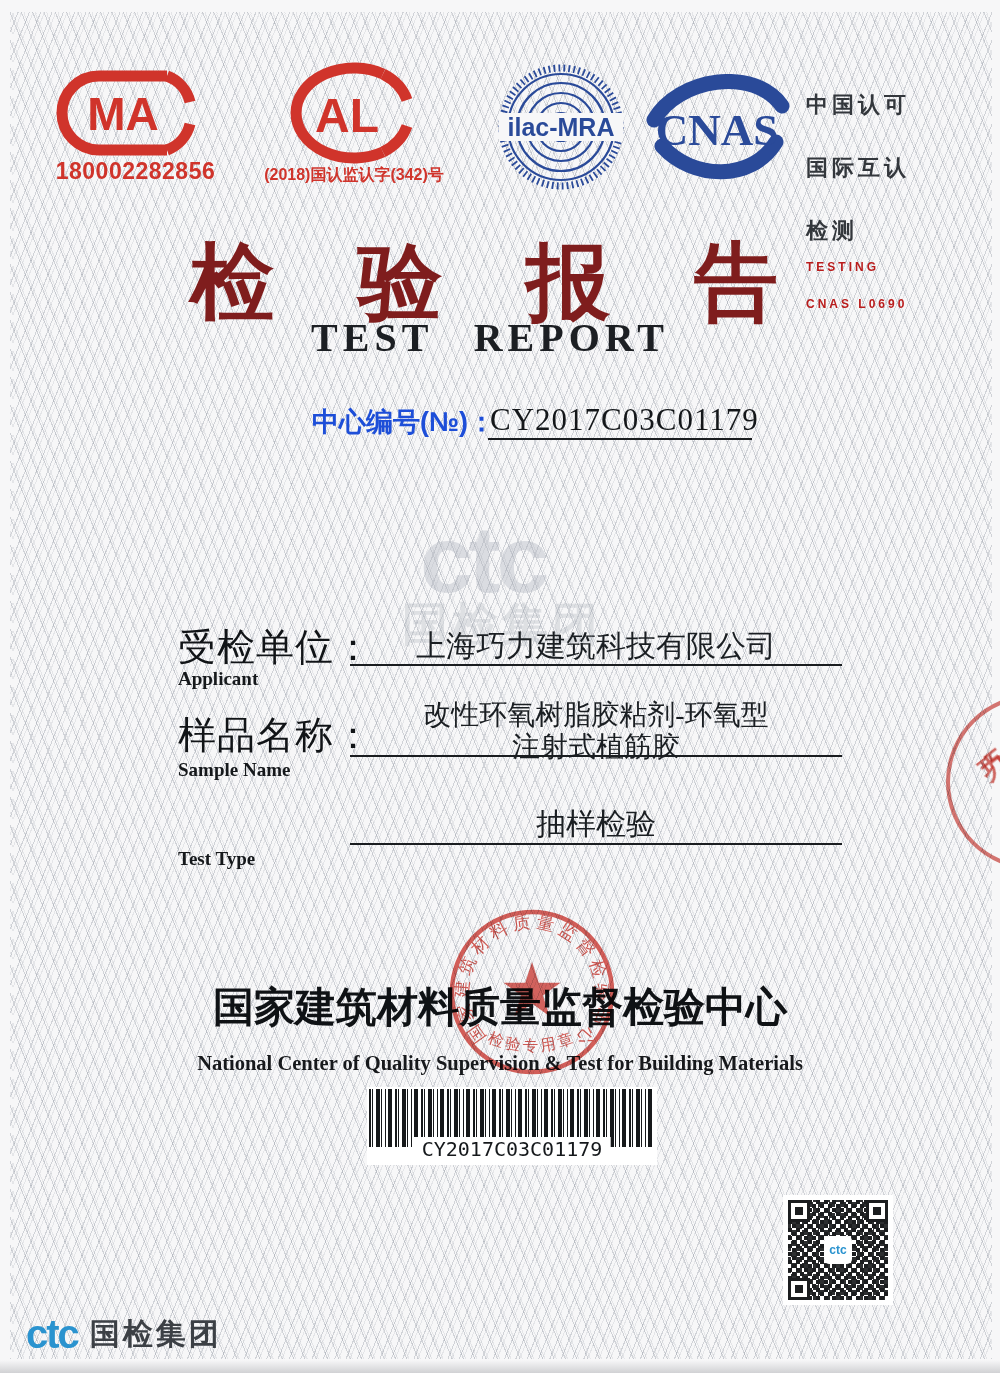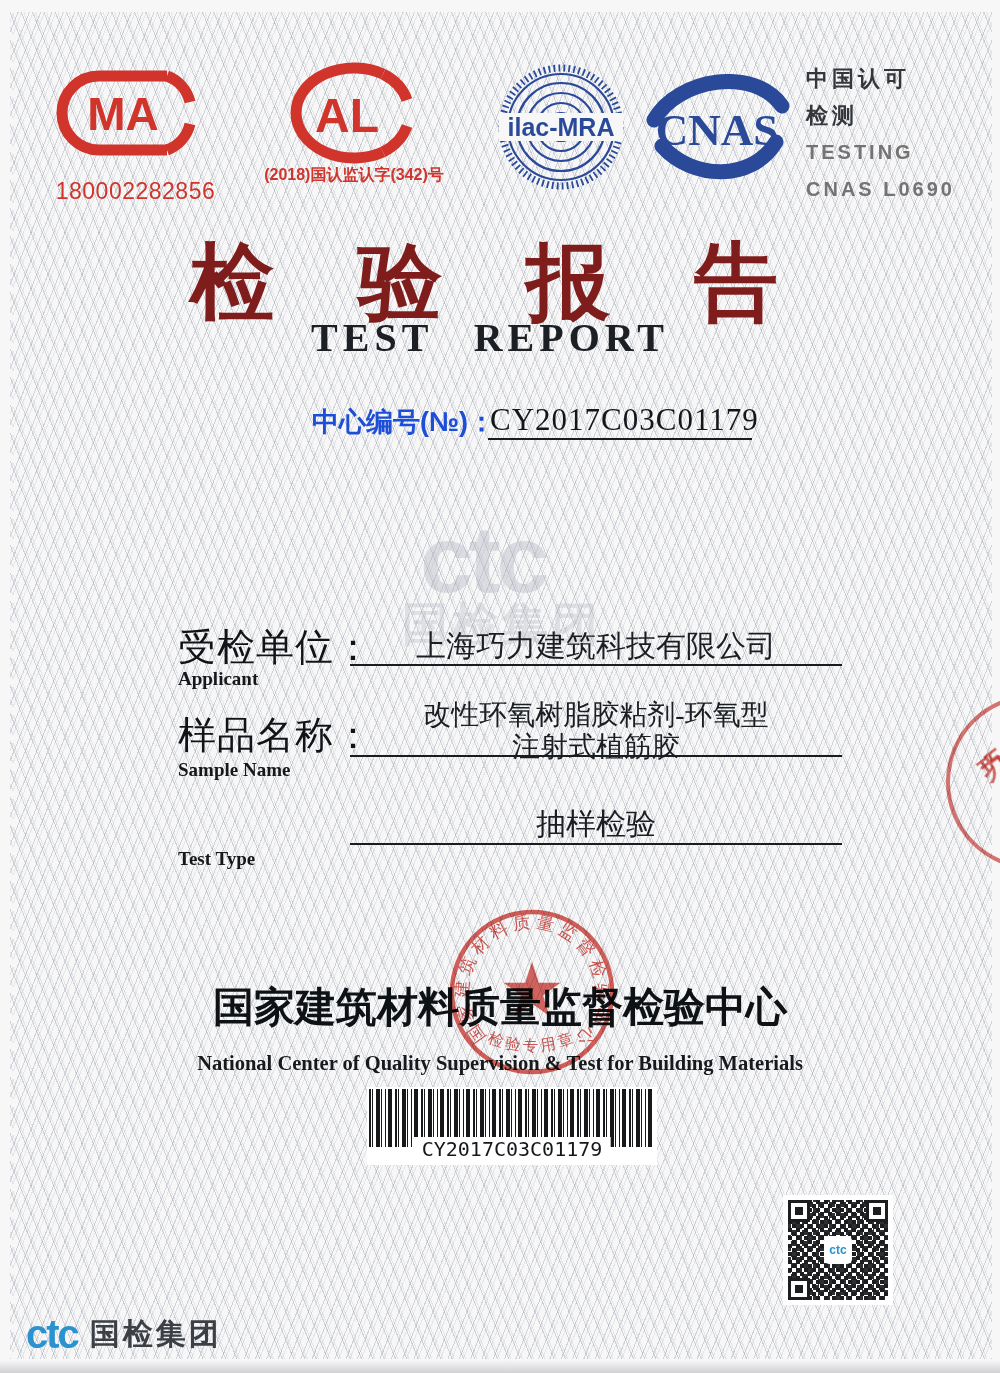--- a/index.html
+++ b/index.html
@@ -17,29 +17,29 @@
       repeating-linear-gradient(68deg, rgba(146,152,163,.18) 0 1px, transparent 1px 10.5px),
       repeating-linear-gradient(-68deg, rgba(146,152,163,.18) 0 1px, transparent 1px 10.5px);
     background-position:0 0,0 0,3px 2px,3px 2px;
   }
   .abs{position:absolute;}
   .z1{z-index:1;} .z2{z-index:2;} .z3{z-index:3;}
 
   
   .cma-svg{left:55px;top:68px;}
   .cma-number{left:48px;top:158px;width:175px;text-align:center;
-    font-size:23px;font-weight:normal;color:#d0342b;letter-spacing:.5px;margin-top:20px;}
+    font-size:23px;font-weight:bold;color:#d0342b;letter-spacing:.5px;}
   .cal-svg{left:285px;top:62px;}
   .cal-caption{left:256px;top:165px;width:196px;text-align:center;
     font-size:16px;font-weight:bold;color:#d0342b;}
   .ilac-svg{left:497px;top:63px;}
   .cnas-svg{left:640px;top:74px;}
   .accred{left:806px;top:60px;line-height:37px;font-weight:bold;}
-  .accred .zh{font-size:22px;letter-spacing:4px;color:#33373c;}
-  .accred .en{font-size:20px;letter-spacing:3px;color:#737373;}
+  .accred .zh{font-size:22px;letter-spacing:4px;color:#33373c;margin-top:26px;}
+  .accred .en{font-size:12px;letter-spacing:3px;color:#b91c1c;}
 
   
   .title-zh{left:0;top:226px;width:968px;text-align:center;
     font-family:"Liberation Serif",serif;font-weight:bold;
     font-size:84px;color:#7f1d1d;}
   .title-en{left:0;top:314px;width:980px;text-align:center;
     font-family:"Liberation Serif",serif;font-weight:600;
     font-size:40px;letter-spacing:5px;word-spacing:26px;color:#1c1f23;}
 
   
@@ -144,20 +144,21 @@
   </svg>
 
   <svg class="abs z1 cnas-svg" width="154" height="106" viewBox="0 0 154 106">
     <path d="M 14 46 C 38 4, 114 -8, 142 32" fill="none" stroke="#2a4a99" stroke-width="15" stroke-linecap="round"></path>
     <path d="M 22 72 C 52 106, 112 108, 136 68" fill="none" stroke="#2a4a99" stroke-width="15" stroke-linecap="round"></path>
     <text x="77" y="56" text-anchor="middle" dominant-baseline="central" font-family="Liberation Serif, serif" font-weight="bold" font-size="45" fill="#2a4a99">CNAS</text>
   </svg>
 
   <div class="abs z1 accred">
     <div class="zh">中国认可</div>
+    <div class="zh">国际互认</div>
     <div class="zh">检测</div>
     <div class="en">TESTING</div>
     <div class="en">CNAS L0690</div>
   </div>
 
   <div class="abs z1 title-zh">检　验　报　告</div>
   <div class="abs z1 title-en">TEST REPORT</div>
 
   <div class="abs z1 repno-label">中心编号(№)：</div>
   <div class="abs z1 repno-value">CY2017C03C01179</div>

